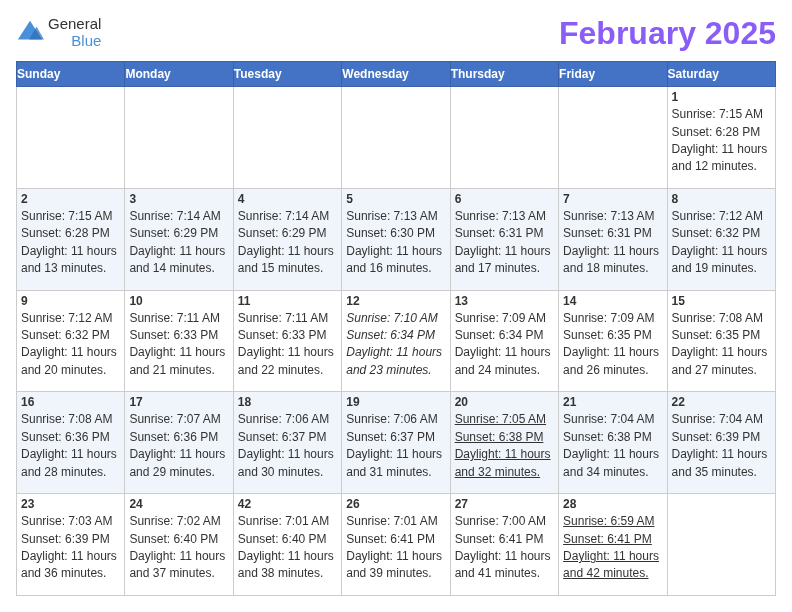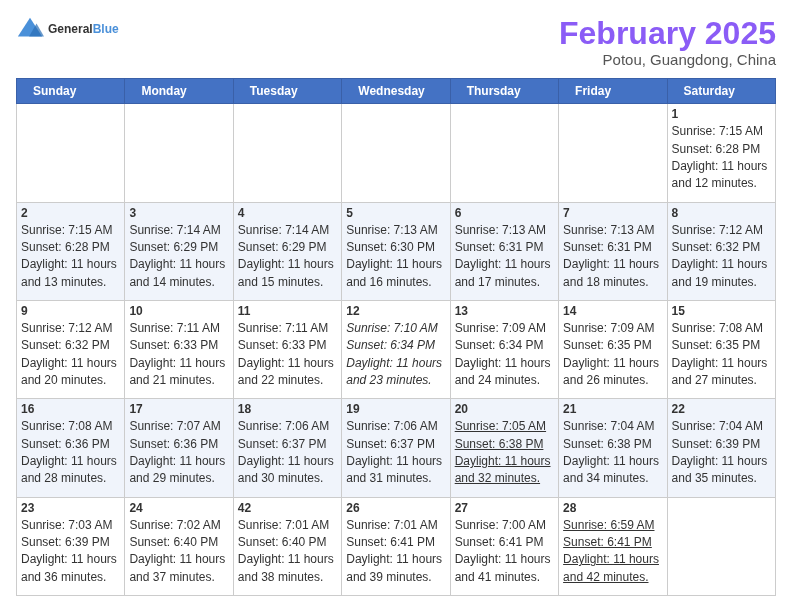--- a/index.html
+++ b/index.html
@@ -22,23 +22,23 @@
       justify-content: space-between;
       align-items: flex-start;
       margin-bottom: 10px;
     }
     .logo {
       display: flex;
       align-items: center;
     }
     .logo-text {
       display: flex;
-      flex-direction: row;
-      font-size: 12px;
-      font-weight: bold;
+      flex-direction: column;
+      font-size: 15px;
+      font-weight: normal;
       line-height: 1.1;
       color: #333;
     }
     .logo-text span:first-child { color: #333; }
     .logo-text span:last-child { color: #4a90d9; text-align: right; }
     .logo-icon {
       width: 28px;
       height: 28px;
       margin-right: 4px;
     }
@@ -61,21 +61,21 @@
       border: 1px solid #ccc;
       border-collapse: collapse;
       width: 100%;
       table-layout: fixed;
     }
     .calendar thead tr th {
       background: #4472C4;
       color: #fff;
       font-size: 12px;
       font-weight: bold;
-      padding: 5px 16px;
+      padding: 5px 0;
       border: 1px solid #3a60a8;
       text-align: left;
     }
     .calendar tbody tr td {
       border: 1px solid #ccc;
       vertical-align: top;
       padding: 3px 4px;
       font-size: 9.5px;
       color: #333;
       height: 88px;
@@ -112,21 +112,20 @@
         <polygon points="15,2 28,22 2,22" fill="#4a90d9"></polygon>
         <polygon points="22,8 30,22 14,22" fill="#2a6db5" opacity="0.7"></polygon>
       </svg>
       <div class="logo-text">
         <span>General</span>
         <span>Blue</span>
       </div>
     </div>
     <div class="title-block">
       <h1>February 2025</h1>
-      <h2>Potou, Guangdong, China</h2>
     </div>
   </div>
 
   <table class="calendar">
     <thead>
       <tr>
       <th>Sunday</th>
           <th>Monday</th>
           <th>Tuesday</th>
           <th>Wednesday</th>

